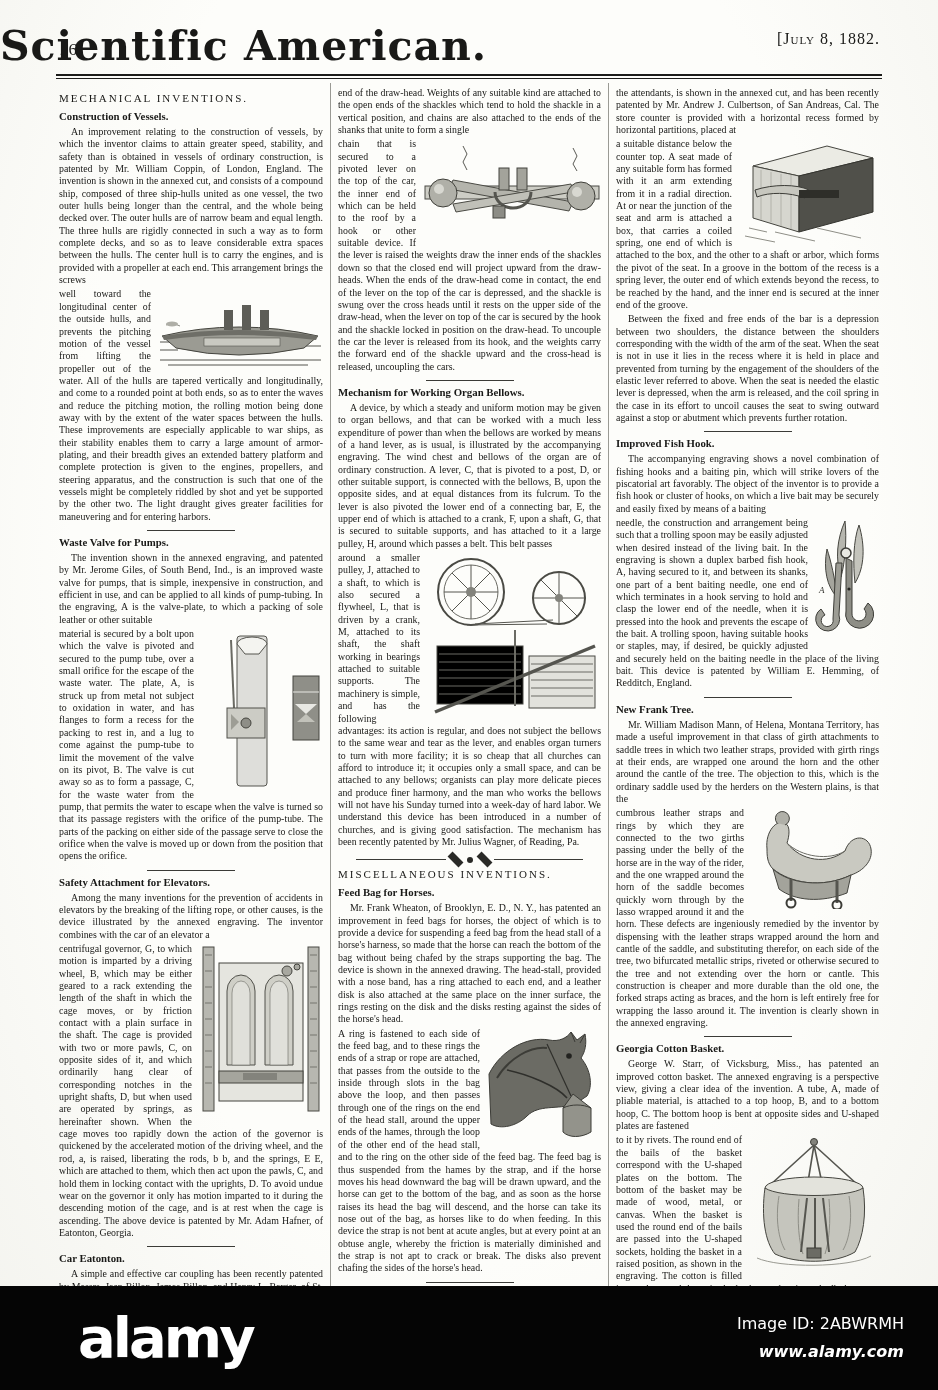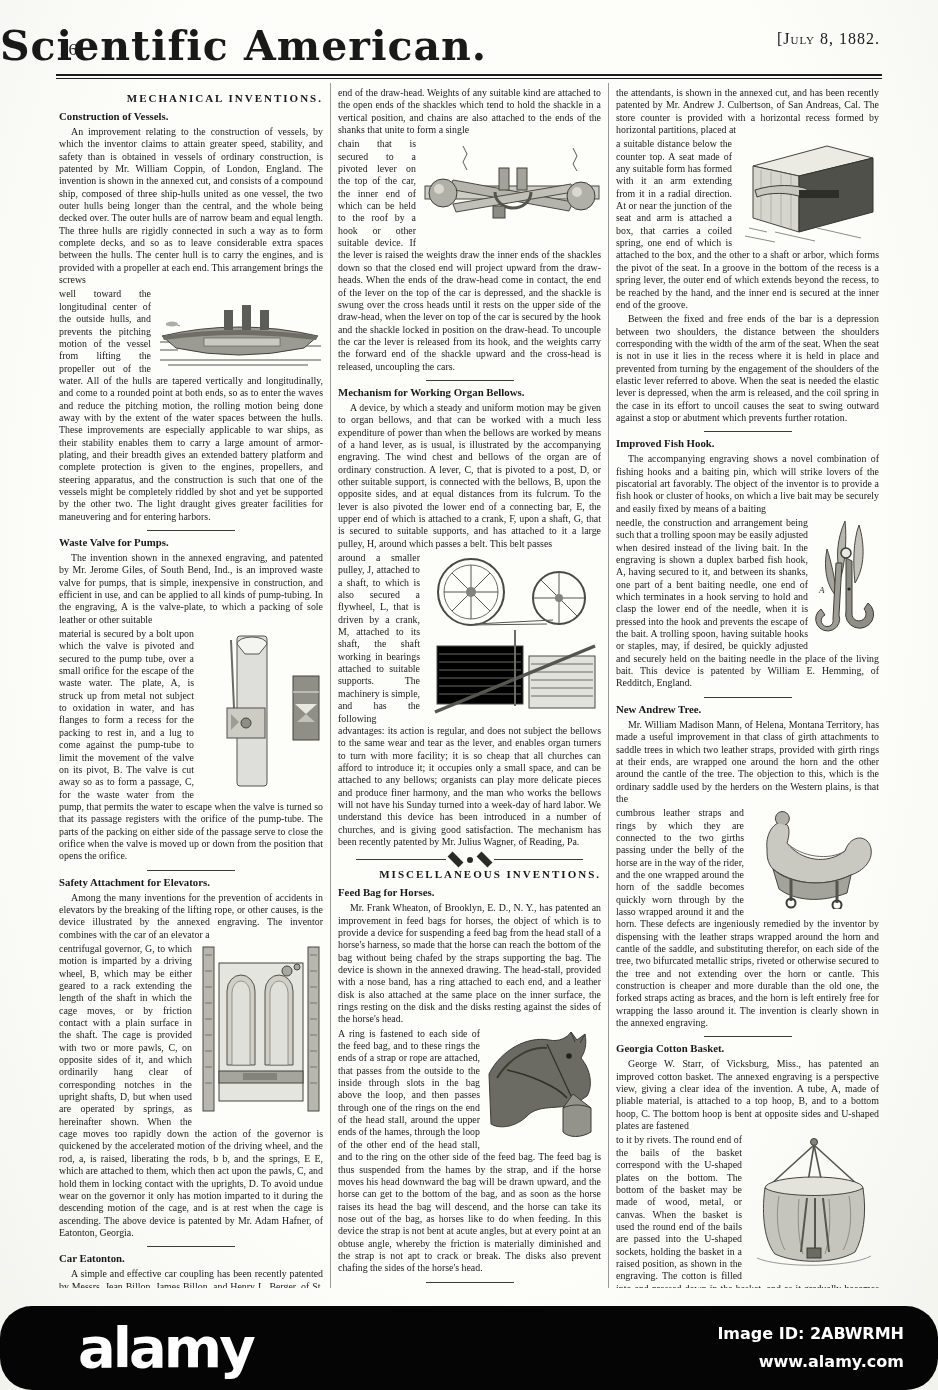--- a/index.html
+++ b/index.html
@@ -10,40 +10,40 @@
   .masthead{position:relative;height:52px;padding:14px 56px 0 56px;}
   .pagenum{position:absolute;left:60px;top:40px;font-size:17px;}
   .mast-title{position:absolute;left:0;right:0;top:22px;
               font-family:"DejaVu Serif",serif;font-weight:bold;font-size:41px;letter-spacing:1px;}
   .mast-date{position:absolute;right:58px;top:30px;font-size:16px;font-variant:small-caps;letter-spacing:1px;}
   .head-rule{margin:8px 56px 0 56px;border-top:2.5px solid #1c1c1a;border-bottom:1px solid #1c1c1a;height:2px;}
   
   .cols{display:grid;grid-template-columns:1fr 1fr 1fr;margin:4px 52px 0 52px;height:1205px;overflow:hidden;}
   .col{padding:4px 7px 0 7px;overflow:hidden;font-size:9.9px;line-height:12.35px;text-align:justify;}
   .col+.col{border-left:1px solid #9a9a94;}
-  .section-head{text-align:right;font-weight:bold;font-size:11px;letter-spacing:2px;margin:4px 0 2px 0;line-height:14px;}
+  .section-head{text-align:left;font-weight:normal;font-size:11px;letter-spacing:2px;margin:4px 0 2px 0;line-height:14px;}
   .art-head{text-align:left;font-weight:bold;font-size:10.8px;margin:5px 0 3px 0;line-height:13px;}
   p.para{margin:0 0 2px 0;}
   p.para.ind{text-indent:12px;}
   .rule{width:88px;border-top:1px solid #3b3b37;margin:7px auto 2px auto;}
   .fancy-divider{display:flex;align-items:center;margin:8px 18px 2px 18px;}
   .fancy-divider .fl{flex:1;border-top:1px solid #3b3b37;}
   .fancy-divider .d1,.fancy-divider .d3{width:7px;height:7px;background:#2a2a27;transform:rotate(45deg) scaleX(2.2);margin:0 6px;}
   .fancy-divider .d2{width:6px;height:6px;background:#2a2a27;border-radius:50%;margin:0 2px;}
   .illus{float:right;margin:2px 0 3px 7px;}
   .illus svg{display:block;}
   
-  .wm-bar{position:absolute;left:0;right:0;bottom:0;height:84px;background:#050505;color:#fff;
+  .wm-bar{position:absolute;left:0;right:0;bottom:0;height:104px;background:#050505;color:#fff;
           display:flex;align-items:center;justify-content:space-between;
-          font-family:"DejaVu Sans","Liberation Sans",sans-serif;border-radius:32px;}
+          font-family:"DejaVu Sans","Liberation Sans",sans-serif;}
   .wm-logo{margin-left:78px;font-size:56px;font-weight:bold;letter-spacing:-3px;line-height:1;
            font-family:"DejaVu Sans",sans-serif;}
   .wm-right{margin-right:34px;text-align:right;font-size:16px;line-height:1.75;}
-  .wm-id{font-weight:bold;margin-left:11px;}
-  .wm-url{font-weight:bold;}
+  .wm-id{font-weight:normal;margin-left:11px;}
+  .wm-url{font-weight:bold;font-style:italic;}
 </style>
 </head>
 <body>
 
 <div class="page">
 
   <div class="masthead">
     <div class="pagenum">26</div>
     <div class="mast-title">Scientific American.</div>
     <div class="mast-date">[July 8, 1882.</div>
@@ -245,21 +245,21 @@
             <circle cx="31" cy="34" r="5" fill="#e8e8e2" stroke="#3c3c37" stroke-width="1.5"></circle>
             <path d="M31,39 L31,92 a14,14 0 1 0 22,-8 l-4,6 a7,7 0 1 1 -12,5 L37,42 Z" fill="#8e8e86" stroke="#3c3c37"></path>
             <path d="M27,44 L24,96 a12,12 0 1 1 -18,-6 l4,6 a6,6 0 1 0 8,4 L21,44 Z" fill="#9d9d95" stroke="#3c3c37"></path>
             <circle cx="34" cy="70" r="1.6" fill="#22221f"></circle>
             <text x="4" y="74" font-size="9" font-style="italic" fill="#34342f">A</text>
           </svg>
         </span>
         <span>needle, the construction and arrangement being such that a trolling spoon may be easily adjusted when desired instead of the living bait. In the engraving is shown a duplex barbed fish hook, A, having secured to it, and between its shanks, one part of a bent baiting needle, one end of which terminates in a hook serving to hold and clasp the lower end of the needle, when it is pressed into the hook and prevents the escape of the bait. A trolling spoon, having suitable hooks or staples, may, if desired, be quickly adjusted and securely held on the baiting needle in the place of the living bait. This device is patented by William E. Hemming, of Redditch, England.</span>
       </p>
       <div class="rule"></div>
-      <div class="art-head">New Andrew Tree.</div>
+      <div class="art-head">New Frank Tree.</div>
       <p class="para ind">Mr. William Madison Mann, of Helena, Montana Territory, has made a useful improvement in that class of girth attachments to saddle trees in which two leather straps, provided with girth rings at their ends, are wrapped one around the horn and the other around the cantle of the tree. The objection to this, which is the ordinary saddle used by the herders on the Western plains, is that the</p>
       <p class="para">
         <span class="illus">
           <svg width="128" height="100" viewBox="0 0 128 100">
             <path d="M16,40 C14,22 26,10 34,14 C40,17 38,28 36,34 C50,52 76,56 94,42 C100,24 118,26 120,40 C122,52 112,62 100,66 C70,80 40,74 22,60 C16,54 16,46 16,40 Z" fill="#c9c9c1" stroke="#45453f"></path>
             <path d="M26,14 a7,7 0 1 1 8,2" fill="#b0b0a8" stroke="#45453f"></path>
             <path d="M22,60 C36,74 72,80 100,66 L96,84 C70,94 44,92 28,80 Z" fill="#a3a39b" stroke="#45453f"></path>
             <line x1="40" y1="70" x2="40" y2="92" stroke="#55554f" stroke-width="3"></line>
             <line x1="86" y1="72" x2="86" y2="94" stroke="#55554f" stroke-width="3"></line>
             <circle cx="40" cy="94" r="4.5" fill="none" stroke="#3c3c37" stroke-width="2"></circle>

